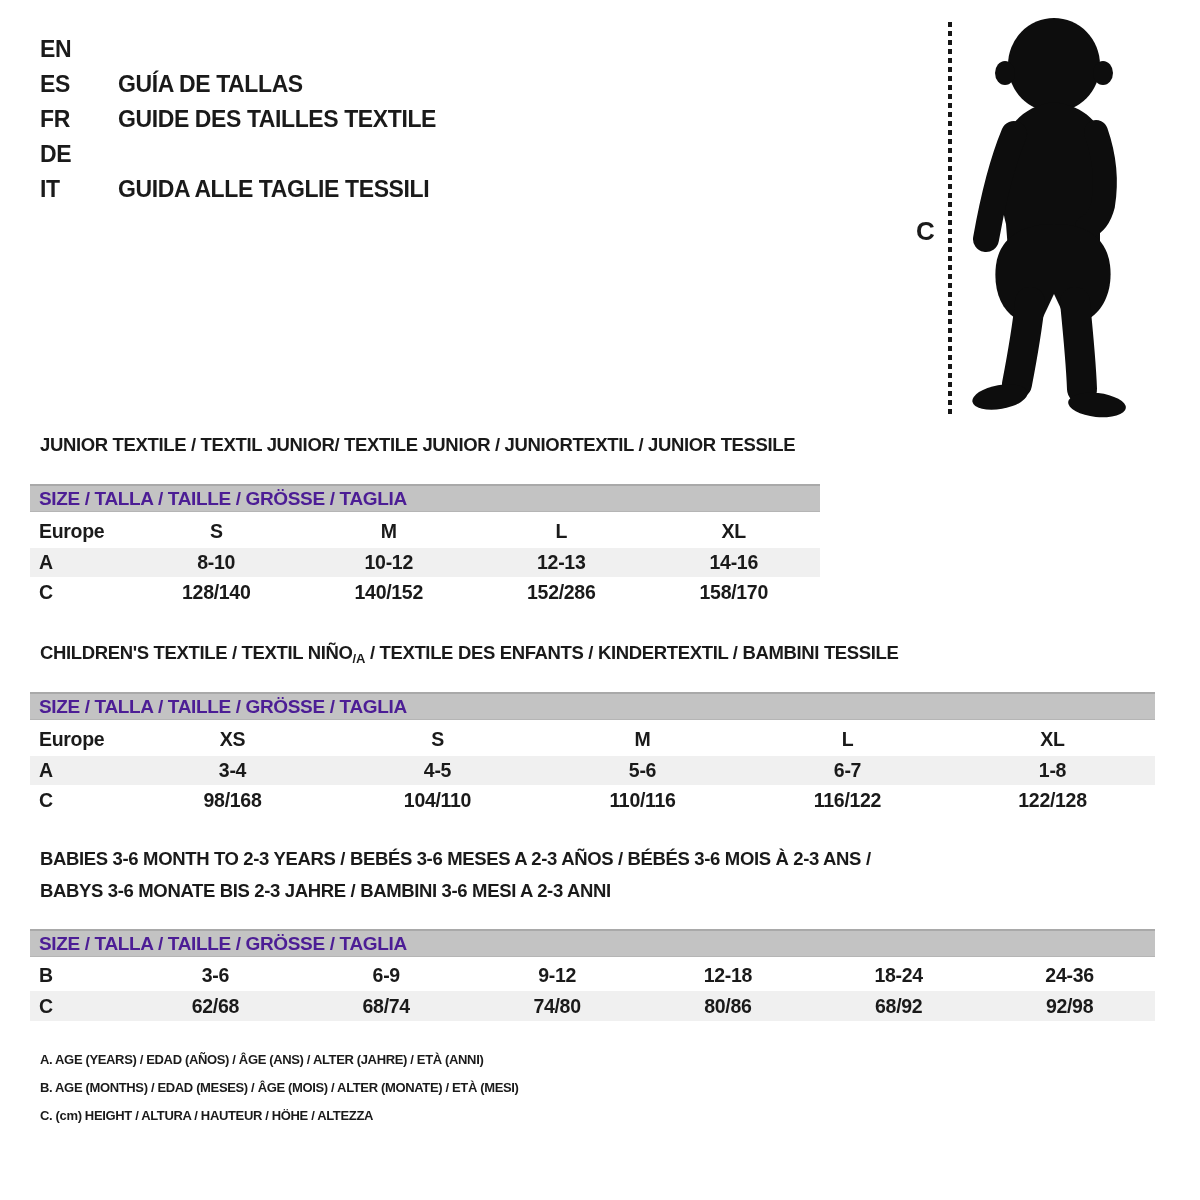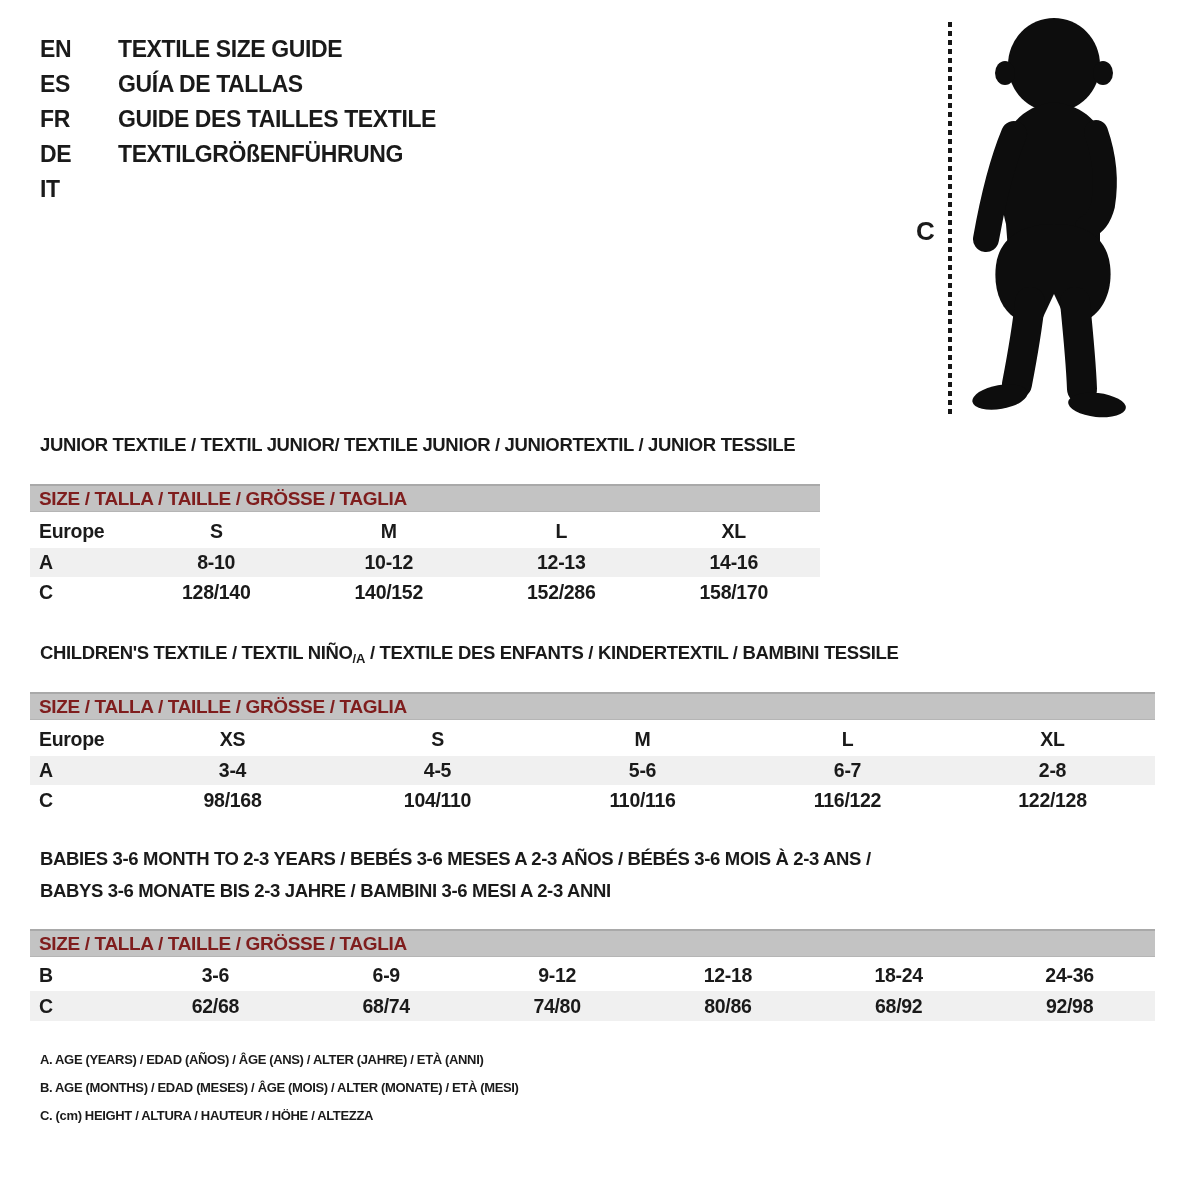--- a/index.html
+++ b/index.html
@@ -24,55 +24,54 @@
 
   
   .sect-title { position:absolute; left:40px; font-size:18.5px; letter-spacing:-0.35px; white-space:nowrap; }
   .sub { font-size:13px; vertical-align:-4px; letter-spacing:-0.2px; }
 
   
   .table { position:absolute; left:30px; }
   .bar {
     height:28px; background:#c3c3c3; border-top:2px solid #a9a9a9; border-bottom:1px solid #b5b5b5;
     box-sizing:border-box; display:flex; align-items:center; padding-left:9px;
-    font-size:19px; letter-spacing:-0.35px; color:#7f1d1d; margin-bottom:3px;
+    font-size:19px; letter-spacing:-0.35px; color:#4c1d95; margin-bottom:3px;
   }
   .trow { display:flex; align-items:center; height:31px; font-size:19.5px; letter-spacing:-0.3px; }
   .trow .lbl { width:100px; padding-left:9px; box-sizing:border-box; }
   .trow .cell { flex:1; text-align:center; }
   .stripe { background:#f0f0f0; }
 
   
   .legend { position:absolute; left:40px; top:1052px; font-size:13px; letter-spacing:-0.35px; }
   .legend .lline { margin-bottom:13px; white-space:nowrap; }
 </style>
 </head>
 <body>
 
 <div id="canvas">
 
   <div class="lang">
     <div class="lang-row">
       <span class="code">EN</span>
-      <span class="lbl">TEXTILE SIZE GUIDE</span>
     </div>
     <div class="lang-row">
       <span class="code">ES</span>
       <span class="lbl">GUÍA DE TALLAS</span>
     </div>
     <div class="lang-row">
       <span class="code">FR</span>
       <span class="lbl">GUIDE DES TAILLES TEXTILE</span>
     </div>
     <div class="lang-row">
       <span class="code">DE</span>
-      <span class="lbl">TEXTILGRÖßENFÜHRUNG</span>
     </div>
     <div class="lang-row">
       <span class="code">IT</span>
+      <span class="lbl">GUIDA ALLE TAGLIE TESSILI</span>
     </div>
   </div>
 
   <div class="fig-dash"></div>
   <div class="fig-c">C</div>
   <svg class="baby" viewBox="0 0 194 410" aria-hidden="true">
     <g fill="#0d0d0d" stroke="none">
 
       <ellipse cx="101" cy="53" rx="46" ry="47"></ellipse>
       <ellipse cx="52" cy="61" rx="10" ry="12"></ellipse>
@@ -138,21 +137,21 @@
       <span class="cell">M</span>
       <span class="cell">L</span>
       <span class="cell">XL</span>
     </div>
     <div class="trow stripe" style="height:29px">
       <span class="lbl">A</span>
       <span class="cell">3-4</span>
       <span class="cell">4-5</span>
       <span class="cell">5-6</span>
       <span class="cell">6-7</span>
-      <span class="cell">2-8</span>
+      <span class="cell">1-8</span>
     </div>
     <div class="trow">
       <span class="lbl">C</span>
       <span class="cell">98/168</span>
       <span class="cell">104/110</span>
       <span class="cell">110/116</span>
       <span class="cell">116/122</span>
       <span class="cell">122/128</span>
     </div>
   </div>

